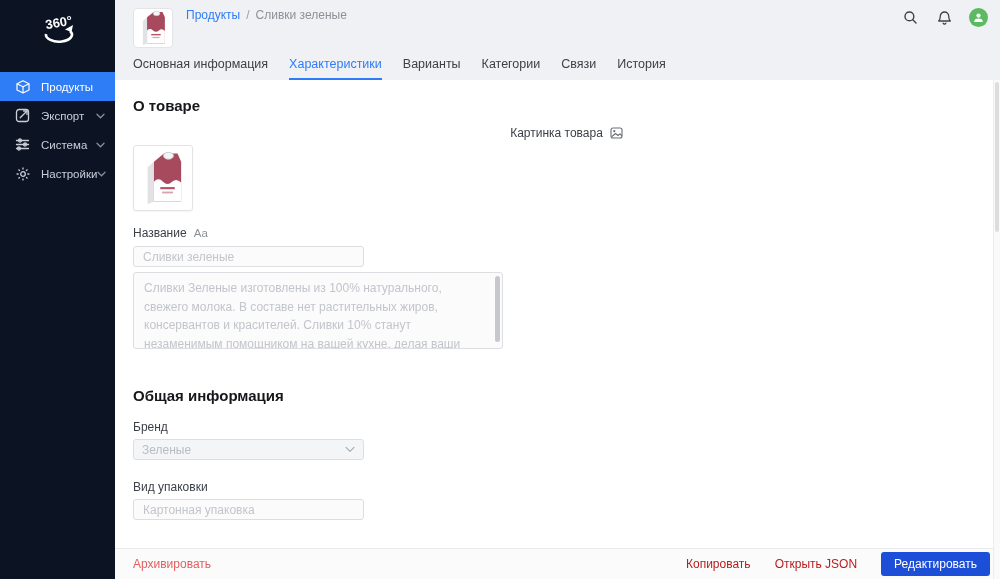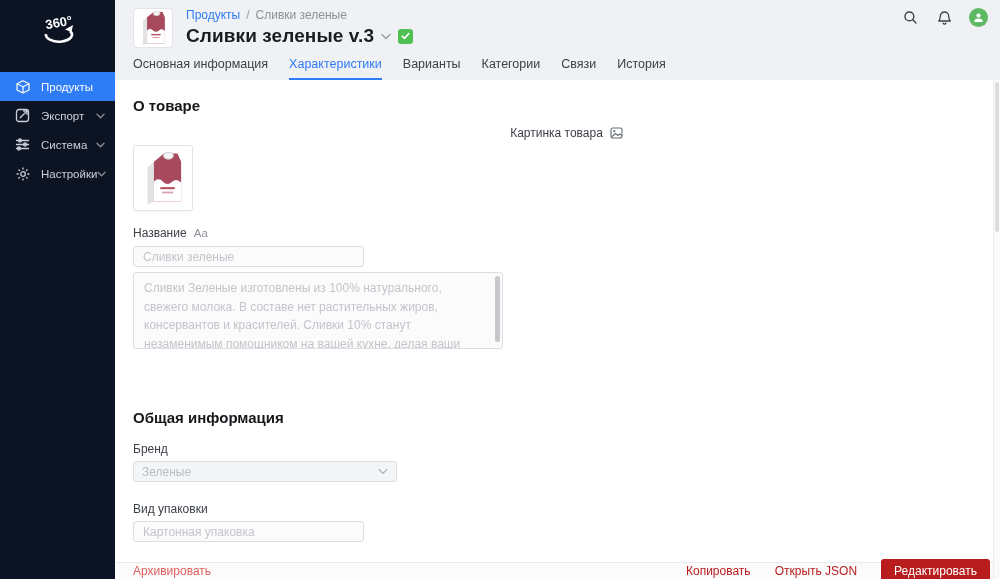--- a/index.html
+++ b/index.html
@@ -45,32 +45,32 @@
   .hint-aa { color:#8c9199; font-size:11.5px; }
   .img-thumb-card { margin-top:5px; width:60px; height:66px; background:#fff; border:1px solid #e2e3e6; border-radius:3px; display:flex; align-items:center; justify-content:center; box-shadow:0 1px 2px rgba(0,0,0,.04); cursor:pointer; }
 
   .text-input { display:block; margin-top:6px; width:231px; height:21px; border:1px solid #dcdee2; border-radius:3px; background:#fbfbfc; padding:0 9px; font-size:12px; font-family:"Liberation Sans", sans-serif; color:#5a5f66; outline:none; }
   .text-input::placeholder, .text-area::placeholder { color:#c2c5cb; opacity:1; }
 
   .ta-wrap { position:relative; width:370px; margin-top:5px; }
   .text-area { display:block; width:370px; height:77px; border:1px solid #dcdee2; border-radius:3px; background:#fbfbfc; padding:6px 14px 6px 10px; font-size:12px; line-height:1.55; font-family:"Liberation Sans", sans-serif; resize:none; outline:none; overflow:hidden; }
   .ta-scrollthumb { position:absolute; right:3px; top:4px; width:5px; height:66px; border-radius:3px; background:#c7c8cb; }
 
-  .select-box { margin-top:5px; width:264px; height:21px; border:1px solid #dcdee2; border-radius:3px; background:#f4f5f6; display:flex; align-items:center; padding:0 8px; font-size:12px; color:#b9bcc2; cursor:pointer; }
+  .select-box { margin-top:5px; width:231px; height:21px; border:1px solid #dcdee2; border-radius:3px; background:#f4f5f6; display:flex; align-items:center; padding:0 8px; font-size:12px; color:#b9bcc2; cursor:pointer; }
   .select-box .sel-chev { margin-left:auto; display:flex; opacity:.8; }
 
   .mt12 { margin-top:12px;justify-content:center; } .mt15 { margin-top:15px; } .mt20 { margin-top:20px; }
-  .mt38 { margin-top:60px; } .mt16 { margin-top:16px; }
-
-  
-  .footer { height:17px; flex:none; background:#fbfbfc; border-top:1px solid #e9eaec; display:flex; align-items:center; padding:0 10px 0 18px; font-size:12px; }
+  .mt38 { margin-top:38px; } .mt16 { margin-top:16px; }
+
+  
+  .footer { height:31px; flex:none; background:#fbfbfc; border-top:1px solid #e9eaec; display:flex; align-items:center; padding:0 10px 0 18px; font-size:12px; }
   .link-archive { color:#e2605f; cursor:pointer; }
   .footer-right { margin-left:auto; display:flex; align-items:center; gap:24px; }
   .link-blue { color:#b91c1c; cursor:pointer; }
-  .btn-primary { background:#b91c1c; color:#fff; border:none; border-radius:3px; font-size:12px; font-family:"Liberation Sans", sans-serif; padding:5px 13px; cursor:pointer; }
+  .btn-primary { background:#1d4ed8; color:#fff; border:none; border-radius:3px; font-size:12px; font-family:"Liberation Sans", sans-serif; padding:5px 13px; cursor:pointer; }
 
   
   .v-scrollbar { position:absolute; top:80px; right:0; bottom:0; width:7px; background:#fafafa; border-left:1px solid #ededed; }
   .v-scrollthumb { position:absolute; top:2px; left:1px; width:4px; height:150px; border-radius:2px; background:#dcdddf; }
 </style>
 </head>
 <body>
 
 <aside class="sidebar">
   <div class="logo-box">
@@ -154,33 +154,20 @@
           <rect x="26" y="47" width="12" height="2" fill="#d8a2ae"></rect>
           <ellipse cx="33" cy="7.5" rx="5.5" ry="3.8" fill="#f5f5f5" stroke="#c9c9c9" stroke-width="1"></ellipse>
         </svg>
       </div>
       <div class="header-info">
         <div class="breadcrumb">
           <span class="bc-parent">Продукты</span>
           <span class="bc-sep">/</span>
           <span class="bc-current">Сливки зеленые</span>
         </div>
-        <div class="title-row">
-          <span class="page-title">Сливки зеленые v.3</span>
-          <span style="display:flex;">
-            <svg width="10" height="7" viewBox="0 0 10 7" fill="none" stroke="#9aa0a8" stroke-width="1.4" stroke-linecap="round">
-                <path d="M1 1.4 L5 5.4 L9 1.4"></path>
-              </svg>
-          </span>
-          <span class="badge-green">
-            <svg width="9" height="8" viewBox="0 0 9 8" fill="none" stroke="#ffffff" stroke-width="1.6" stroke-linecap="round" stroke-linejoin="round">
-                <path d="M1.2 4.2 L3.5 6.4 L7.8 1.5"></path>
-              </svg>
-          </span>
-        </div>
       </div>
     </div>
 
     <div class="header-icons">
       <span class="hicon">
         <svg width="15" height="15" viewBox="0 0 15 15" fill="none" stroke="#3c4148" stroke-width="1.4" stroke-linecap="round">
             <circle cx="6.4" cy="6.4" r="4.4"></circle>
             <path d="M9.8 9.8 L13 13"></path>
           </svg>
       </span>

